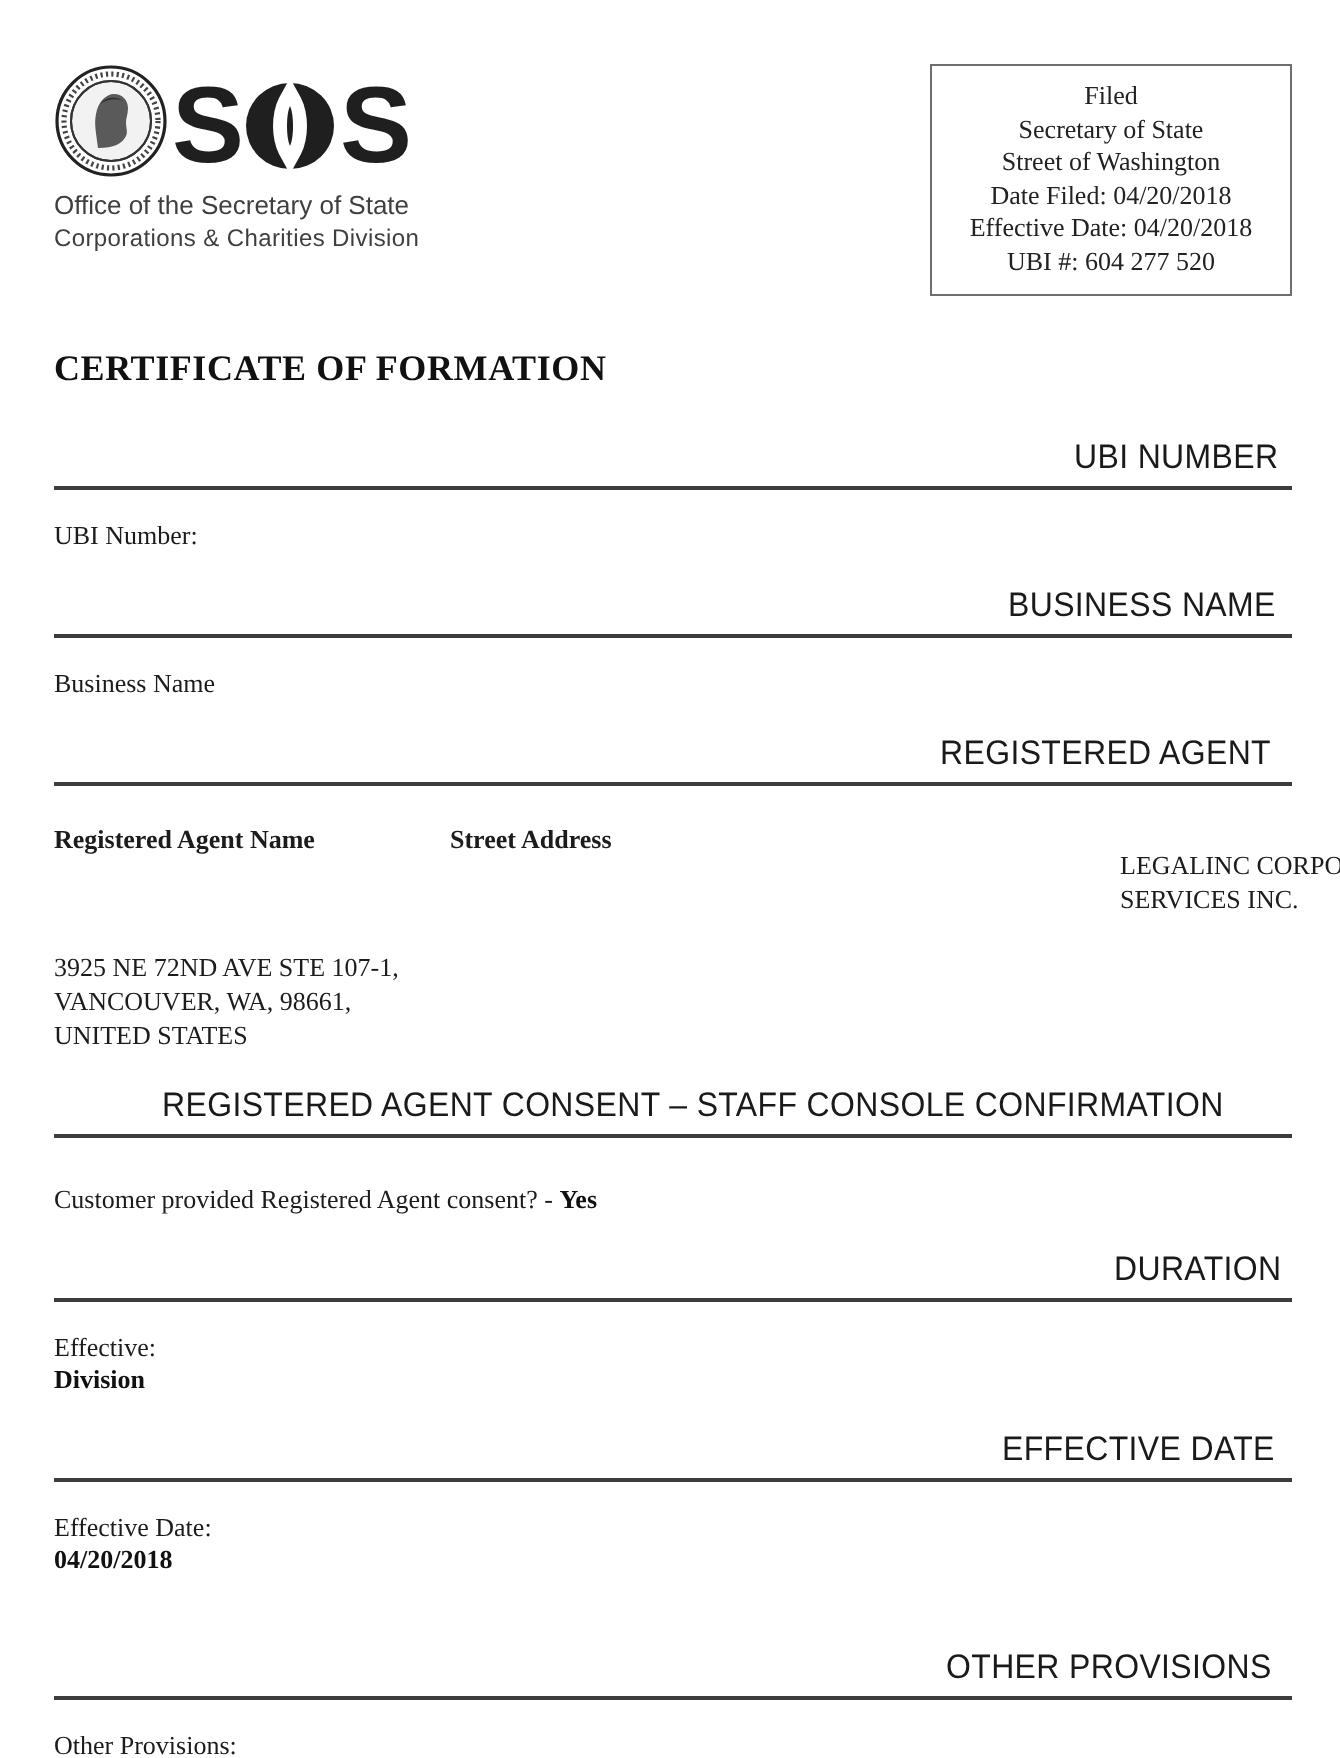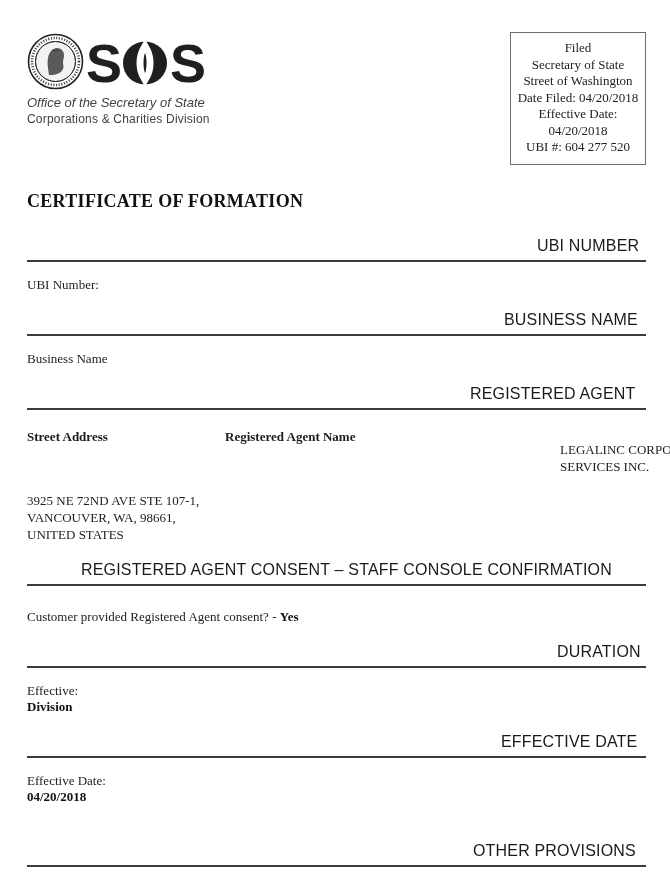--- a/index.html
+++ b/index.html
@@ -23,24 +23,24 @@
     font-family:"Liberation Sans", sans-serif;
     font-weight:bold; font-size:54px; line-height:54px; color:#1f1f1f;
     letter-spacing:-2px;
   }
   .seal { margin-right:2px; }
   .o-glyph { margin:0 1px; position:relative; top:2px; }
   .logo-sub {
     font-family:"Liberation Sans", sans-serif;
     color:#3f3f3f;
   }
-  .logo-sub .l1 { font-size:13px; margin-top:3px;font-style:italic; }
+  .logo-sub .l1 { font-size:13px; margin-top:3px; }
   .logo-sub .l2 { font-size:12px; margin-top:2px; letter-spacing:0.2px; }
   .stamp {
-    width:136px; border:1px solid #6e6e6e;
+    width:181px; border:1px solid #6e6e6e;
     text-align:center; padding:7px 2px 8px 2px;
     font-size:13px; line-height:16.5px; color:#222;
     margin-top:2px;
   }
   
   .doc-title {
     margin-top:26px;
     font-size:18px; font-weight:bold; letter-spacing:0.3px; color:#111;
   }
   .sec-head {
@@ -110,22 +110,22 @@
   <div class="doc-title">CERTIFICATE OF FORMATION</div>
 
   <div class="sec-head mt-sec"><span>UBI NUMBER</span></div>
   <div class="lbl">UBI Number:</div>
 
   <div class="sec-head mt-sec-s"><span>BUSINESS NAME</span></div>
   <div class="lbl">Business Name</div>
 
   <div class="sec-head mt-sec-s"><span>REGISTERED AGENT</span></div>
   <div class="agent-table">
+    <div class="th">Registered Agent Name</div>
     <div class="th">Street Address</div>
-    <div class="th">Registered Agent Name</div>
     <div class="td" style="width:165px">LEGALINC CORPORATE SERVICES INC.</div>
     <div class="td">3925 NE 72ND AVE STE 107-1, VANCOUVER, WA, 98661, UNITED STATES</div>
     <div class="td"></div>
   </div>
 
   <div class="sec-head mt-sec-s"><span>REGISTERED AGENT CONSENT – STAFF CONSOLE CONFIRMATION</span></div>
   <div class="lbl" style="margin-top:23px">
     <span>Customer provided Registered Agent consent? -</span>
     <span class="val" style="display:inline">Yes</span>
   </div>

